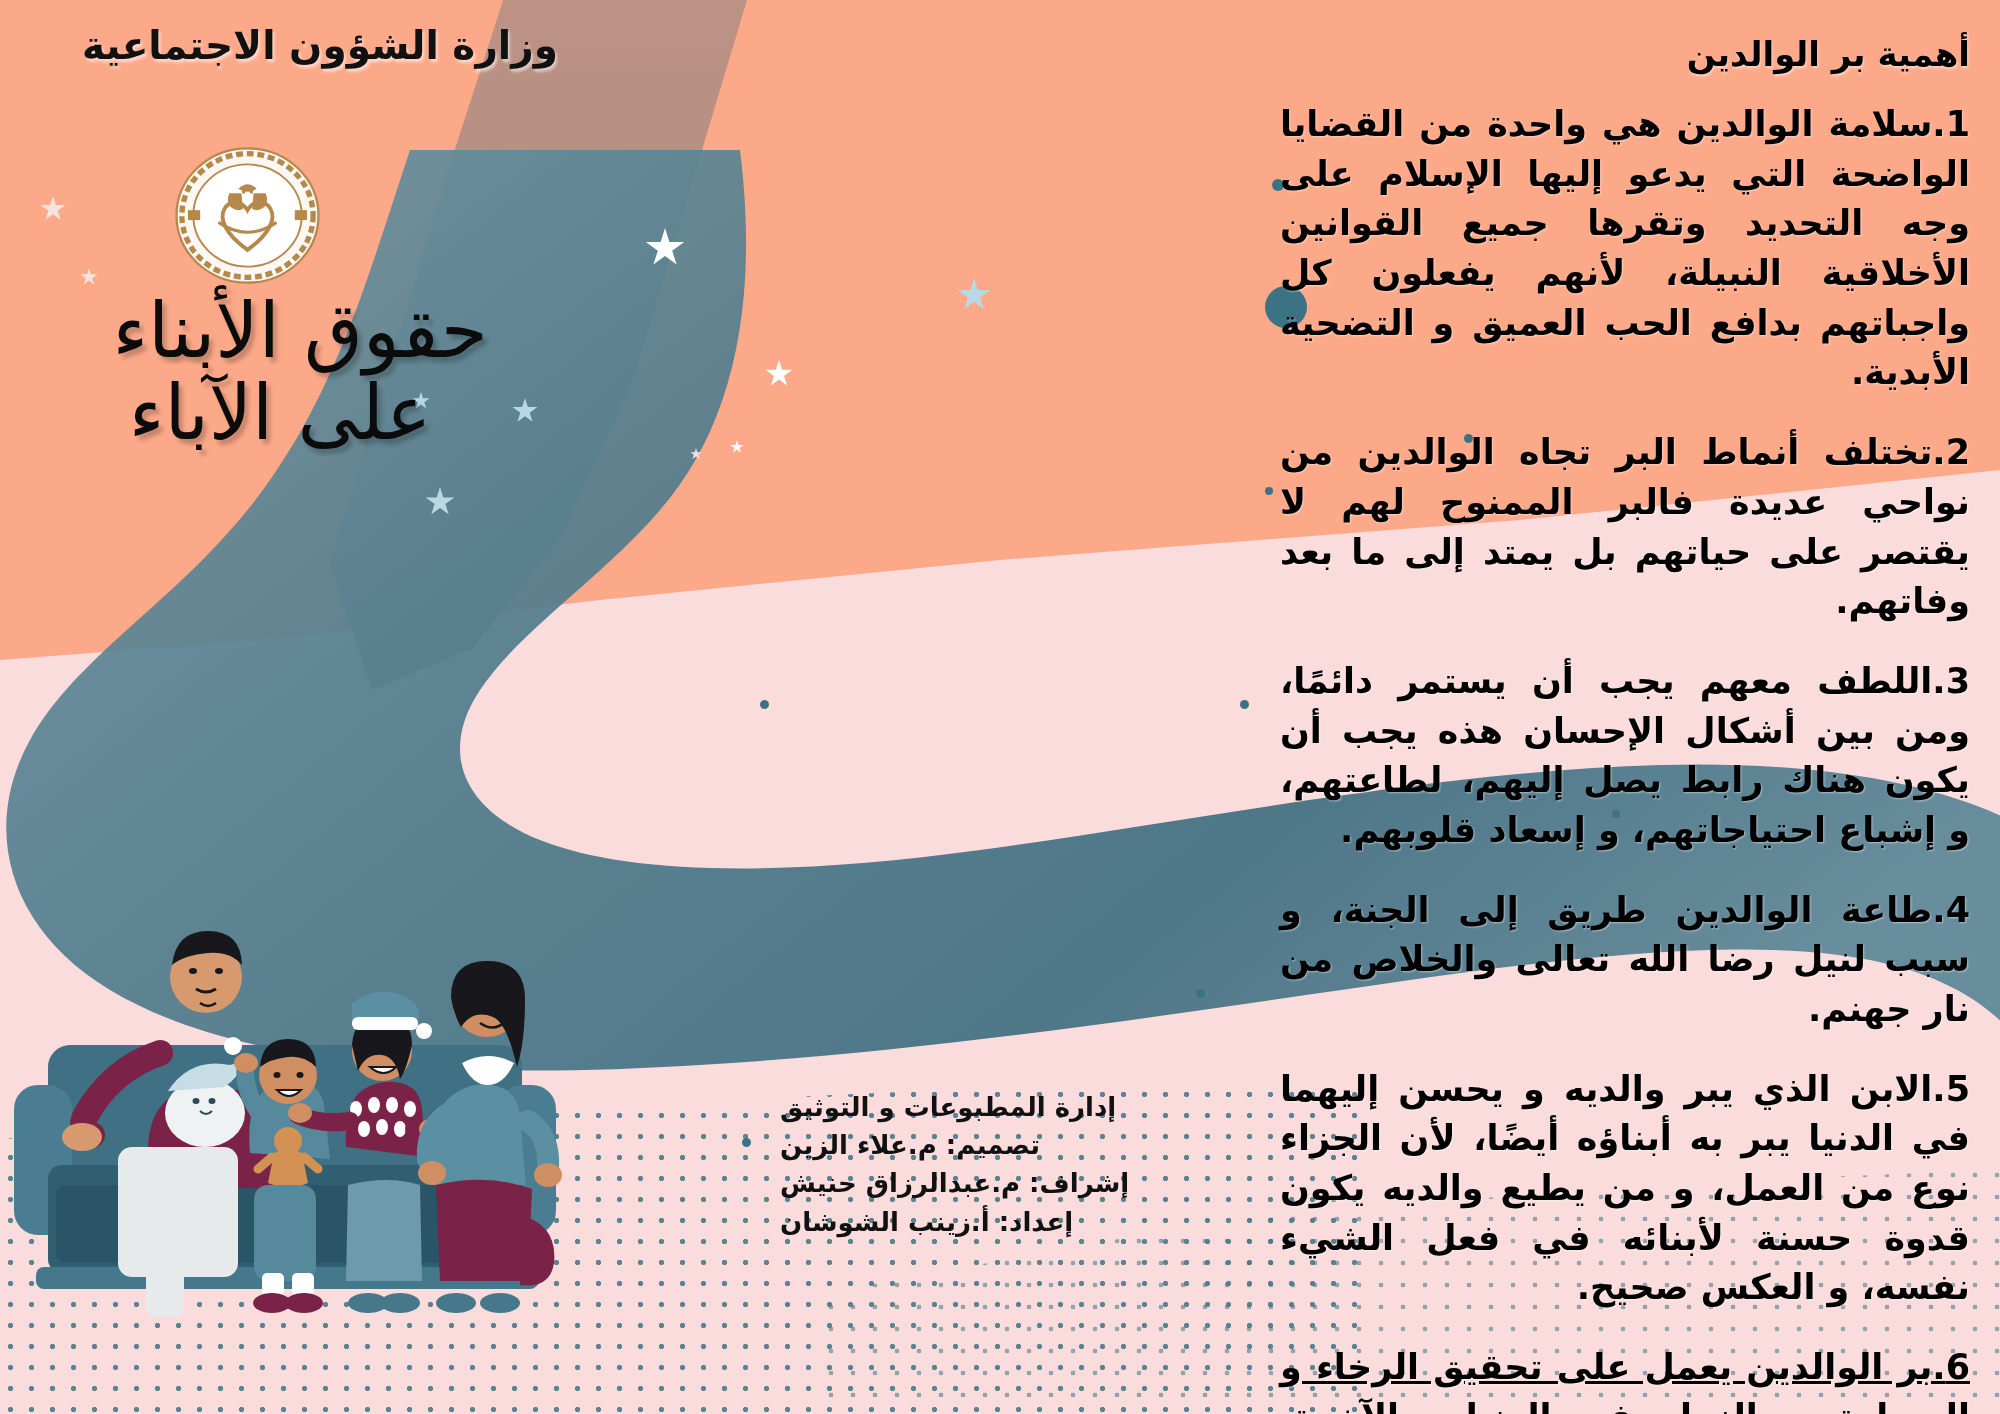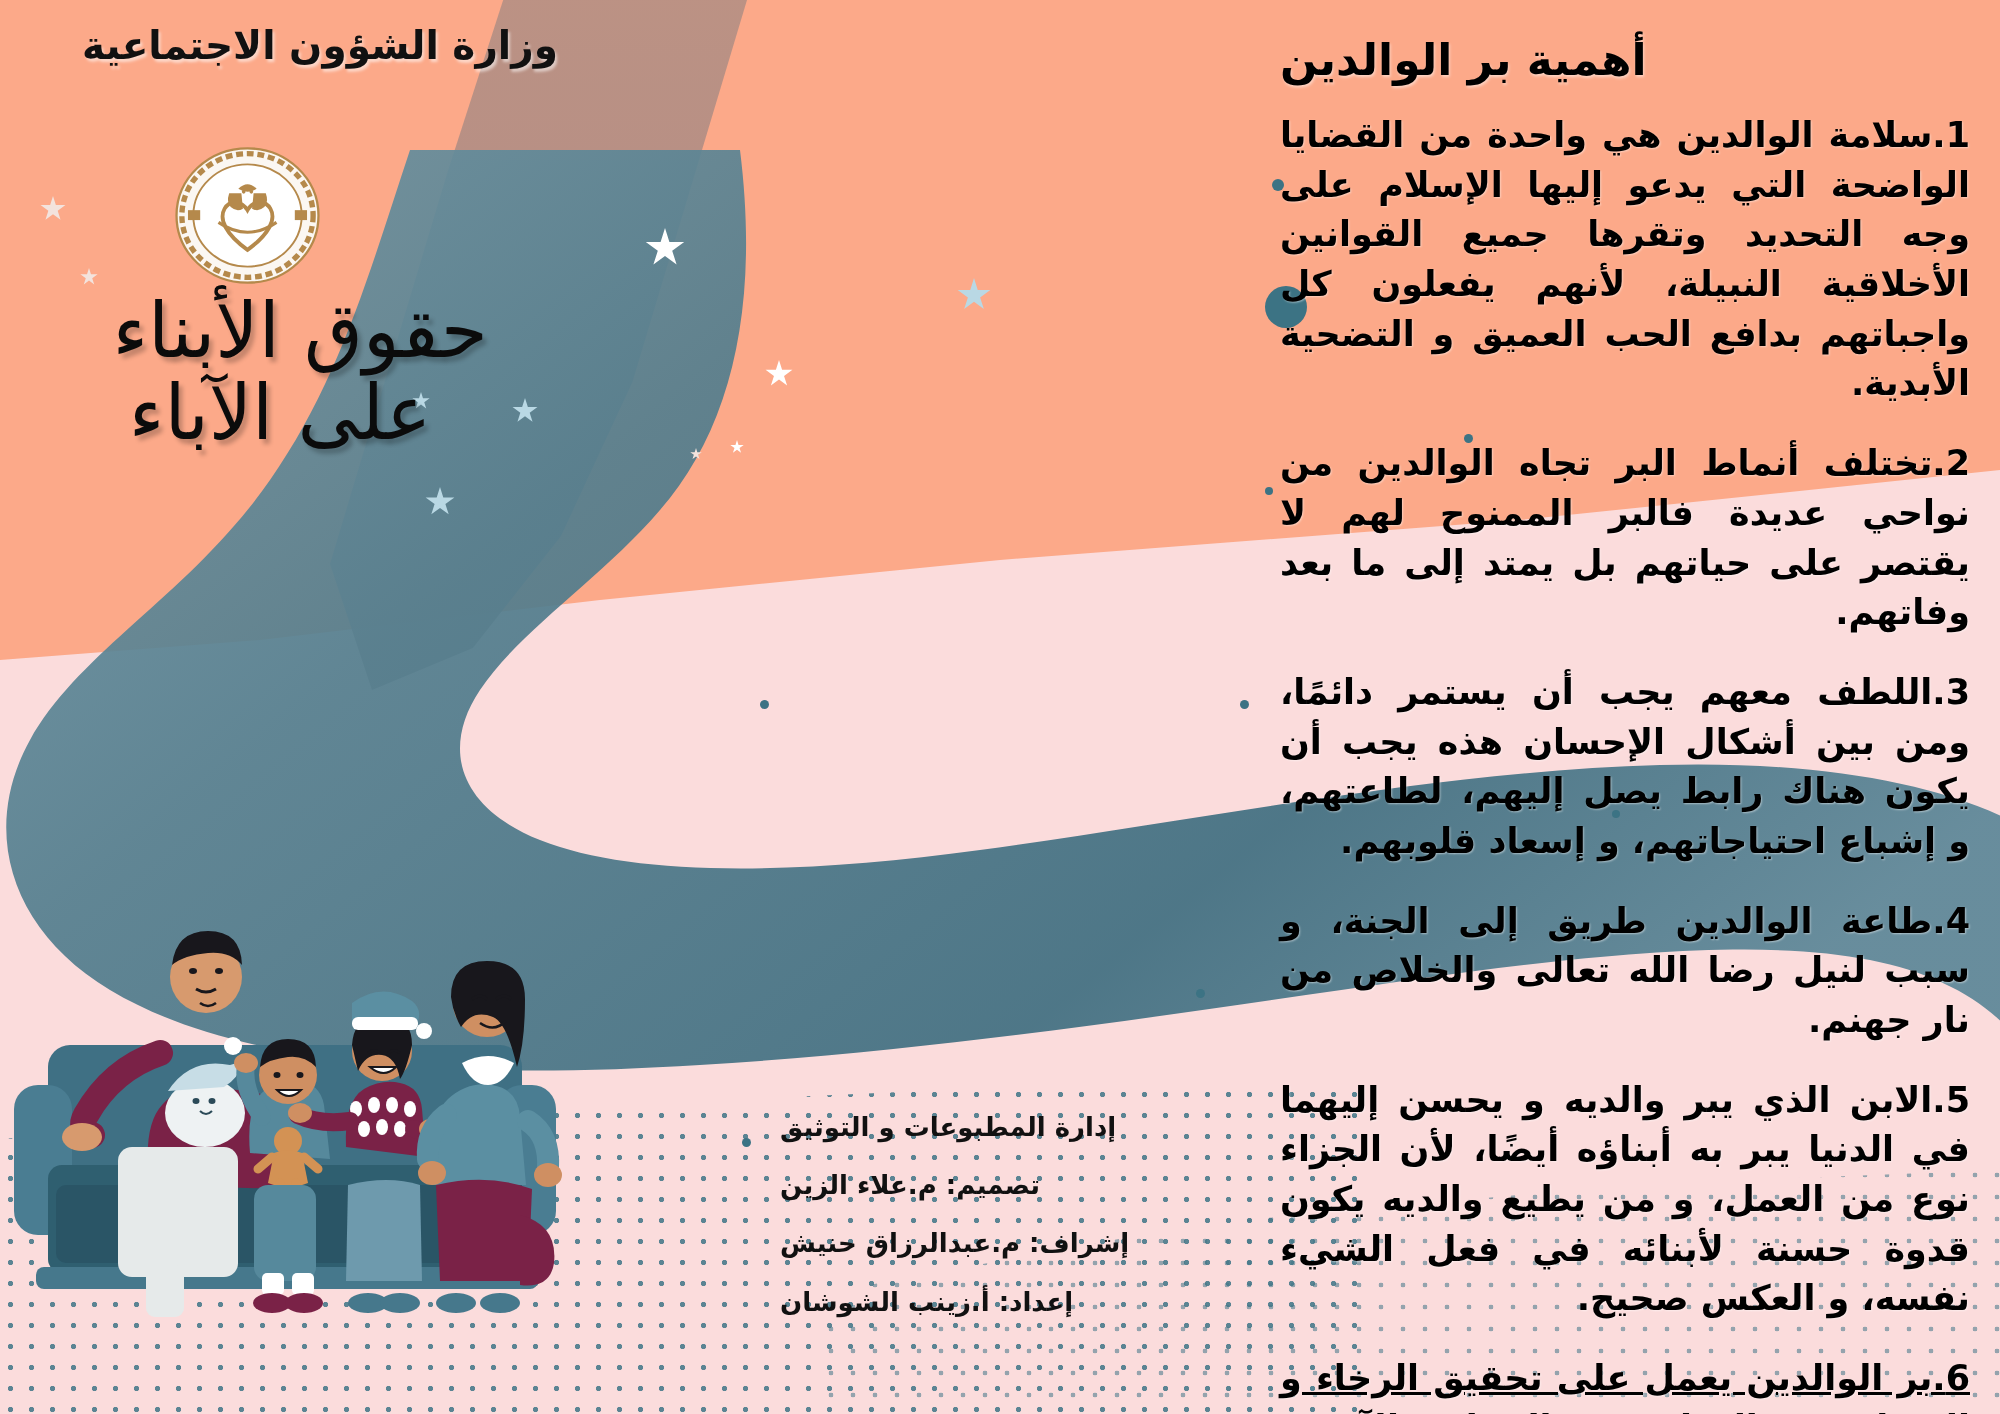--- a/index.html
+++ b/index.html
@@ -94,40 +94,40 @@
   }
   .main-title .l2{padding-right:40px;}
 
   
   .rightcol{
     position:absolute;right:30px;top:34px;width:690px;
     direction:rtl;text-align:justify;
     color:#000;
   }
   .rc-head{
-    text-align:left;font-size:44px;font-weight:bold;
+    text-align:right;font-size:34px;font-weight:bold;
     margin:0 0 26px 0;
     text-shadow:1px 2px 3px rgba(255,255,255,.5);
   }
   .rc-item{
     font-size:35px;font-weight:bold;line-height:1.42;
     margin:0 0 30px 0;
     text-align:justify;
     text-shadow:1px 1px 2px rgba(255,255,255,.45);
   }
   .rc-item:last-child{margin-bottom:0;text-decoration:underline;}
 
   
   .credits{
     position:absolute;right:760px;top:1088px;width:460px;
     direction:rtl;text-align:left;
     font-size:26px;font-weight:bold;color:#111;
     line-height:1.47;
   }
-  .credits div{white-space:nowrap;margin-top:20px;}
+  .credits div{white-space:nowrap;}
 
   
   .illus{position:absolute;left:0;top:885px;width:570px;height:440px;}
 </style>
 </head>
 <body>
 
 <div id="poster">
 
   <div class="bg-base"></div>

